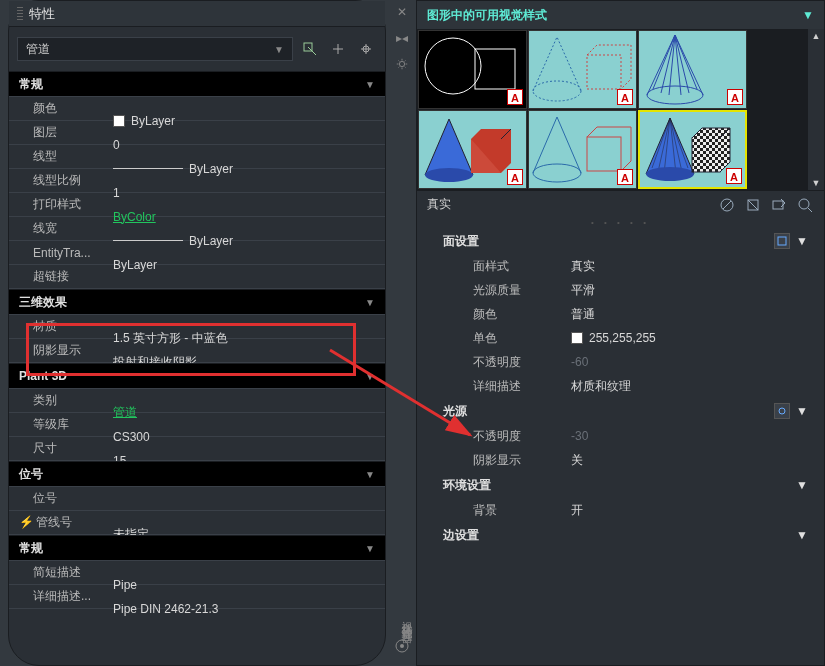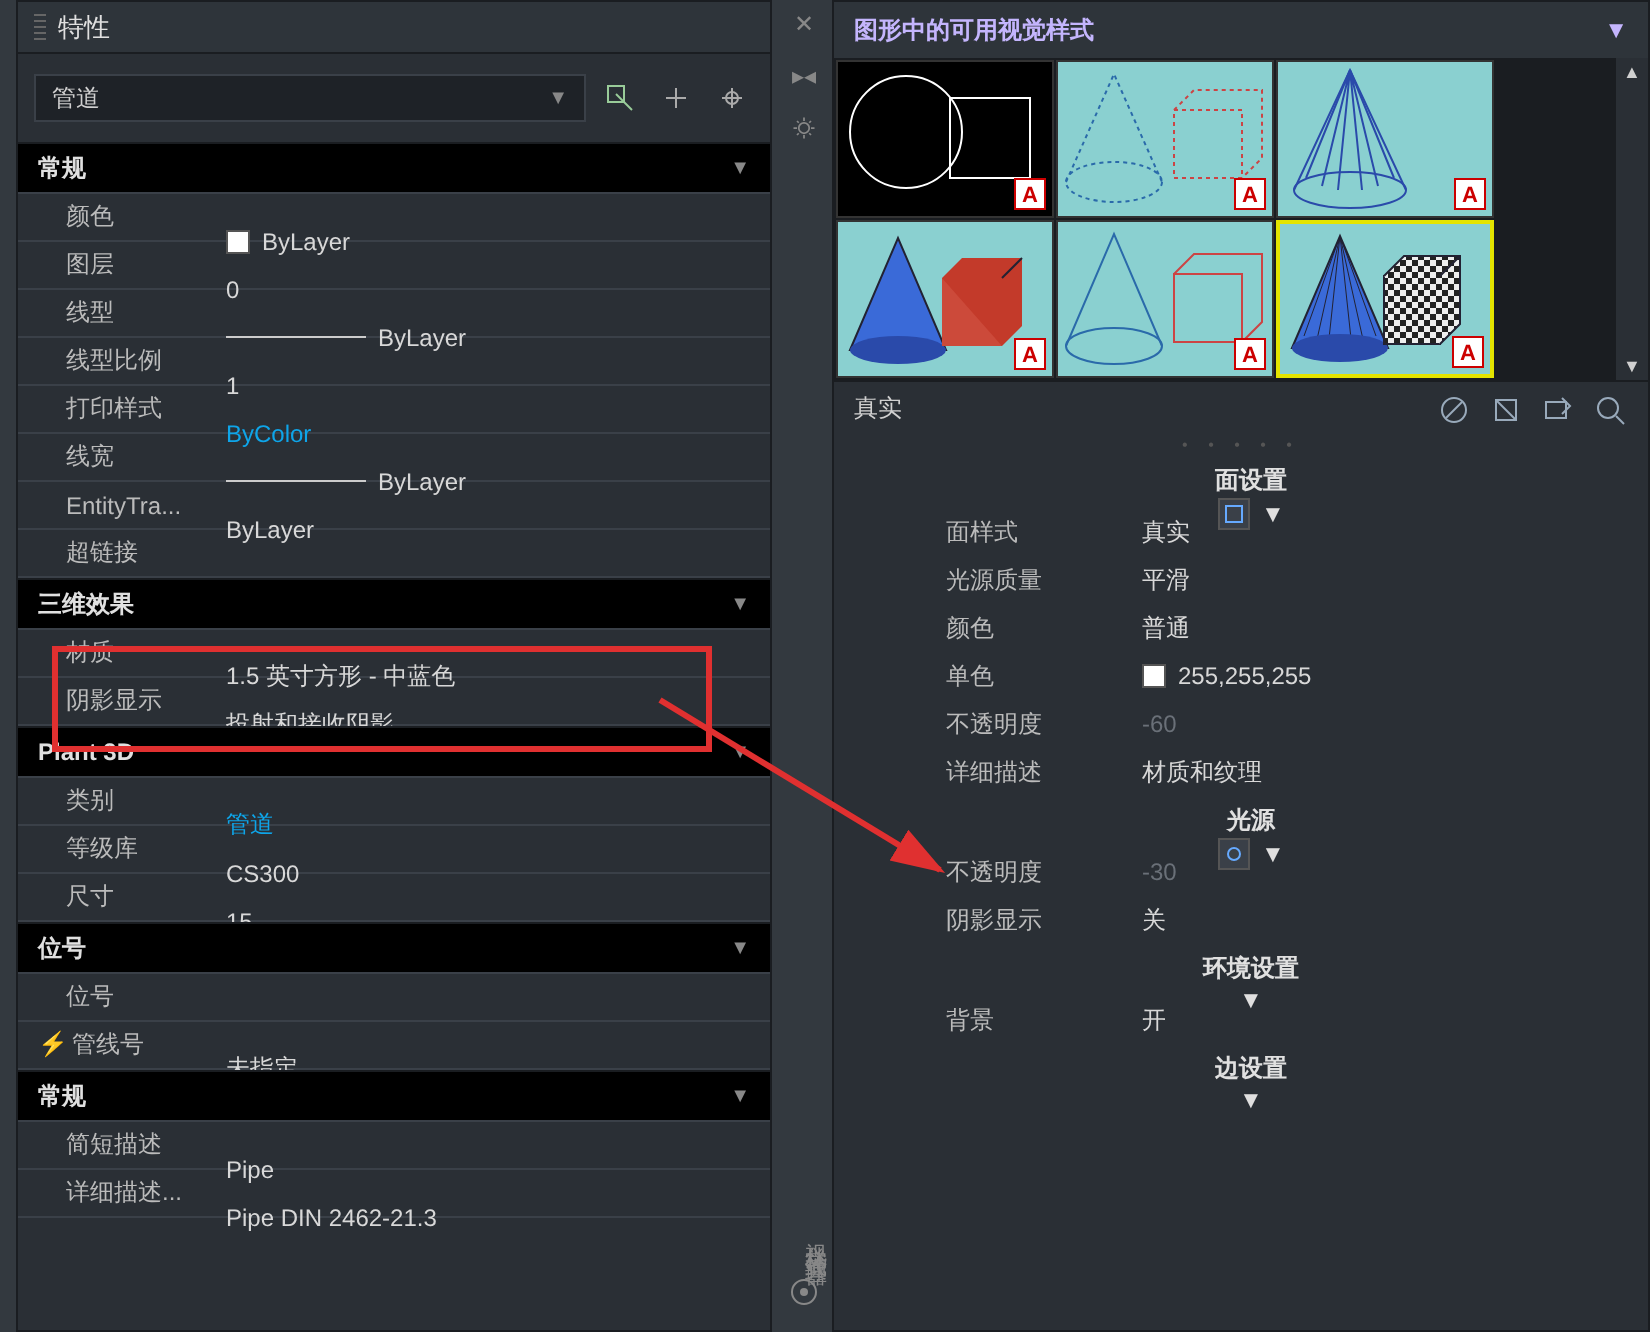--- a/index.html
+++ b/index.html
@@ -18,20 +18,21 @@
     border: 1px solid #1a1d21;
   }
   .left-panel {
     position: absolute;
     left: 8px;
     top: 0;
     width: 378px;
     height: 666px;
     display: flex;
     flex-direction: column;
+    border-radius: 31px;
   }
   .right-panel {
     position: absolute;
     left: 416px;
     top: 0;
     width: 409px;
     height: 666px;
     display: flex;
     flex-direction: column;
   }
@@ -123,21 +124,21 @@
     flex: 1;
     padding-left: 4px;
     color: #d8d8d8;
     display: flex;
     align-items: center;
     gap: 6px;
     overflow: hidden;
     white-space: nowrap;
     margin-top: 24px;
   }
-  .prop-value.muted { color: #0ea5e9; }
+  .prop-value.muted { color: #22c55e; text-decoration: underline; }
   .swatch {
     width: 12px;
     height: 12px;
     border: 1px solid #555;
   }
   .swatch.white { background: #fff; }
   .line-sample {
     width: 70px;
     height: 0;
     border-top: 1px solid #ccc;
@@ -149,21 +150,21 @@
   }
   
   .right-header {
     display: flex;
     align-items: center;
     justify-content: space-between;
     padding: 4px 10px;
     background: #2e343a;
     font-weight: bold;
     height: 28px;
-    color: #c4b5fd;
+    color: #5eead4;
   }
   .thumbs {
     display: flex;
     flex-wrap: wrap;
     background: #1a1d21;
     padding: 1px;
     gap: 1px;
   }
   .thumb {
     width: 109px;
@@ -208,21 +209,20 @@
   .dots-sep { text-align:center; color:#555; letter-spacing:4px; font-size:8px; height:10px; line-height:10px; }
   
   .r-section-header {
     display:flex;
     align-items:center;
     justify-content:space-between;
     padding: 4px 12px;
     font-weight:bold;
     color:#e0e0e0;
     height:26px;
-    flex-direction:column;
   }
   .r-section-header .hicons { display:flex; gap:6px; align-items:center;}
   .r-prop-row {
     display:flex;
     align-items:center;
     height:24px;
   }
   .r-prop-label {
     width: 140px;
     padding-left: 42px;

